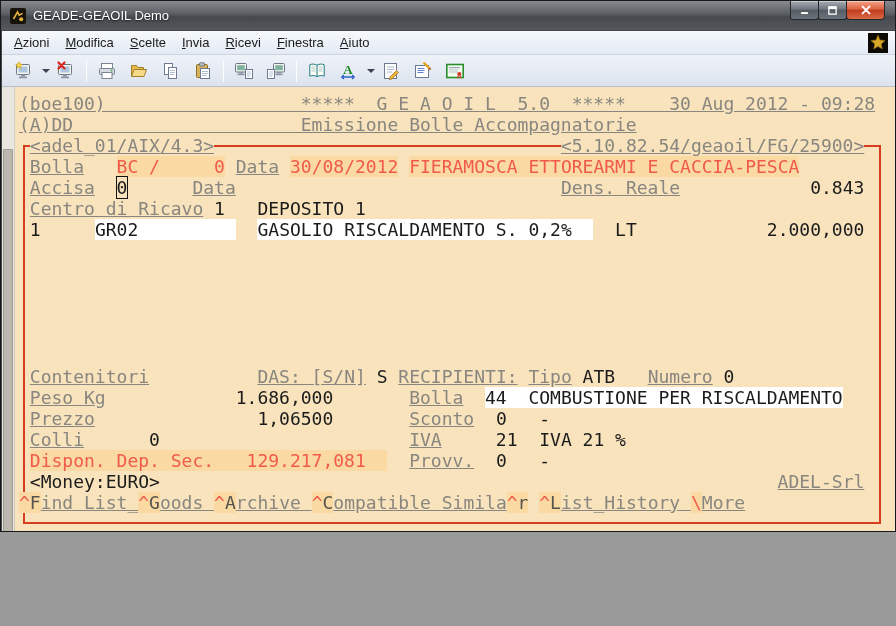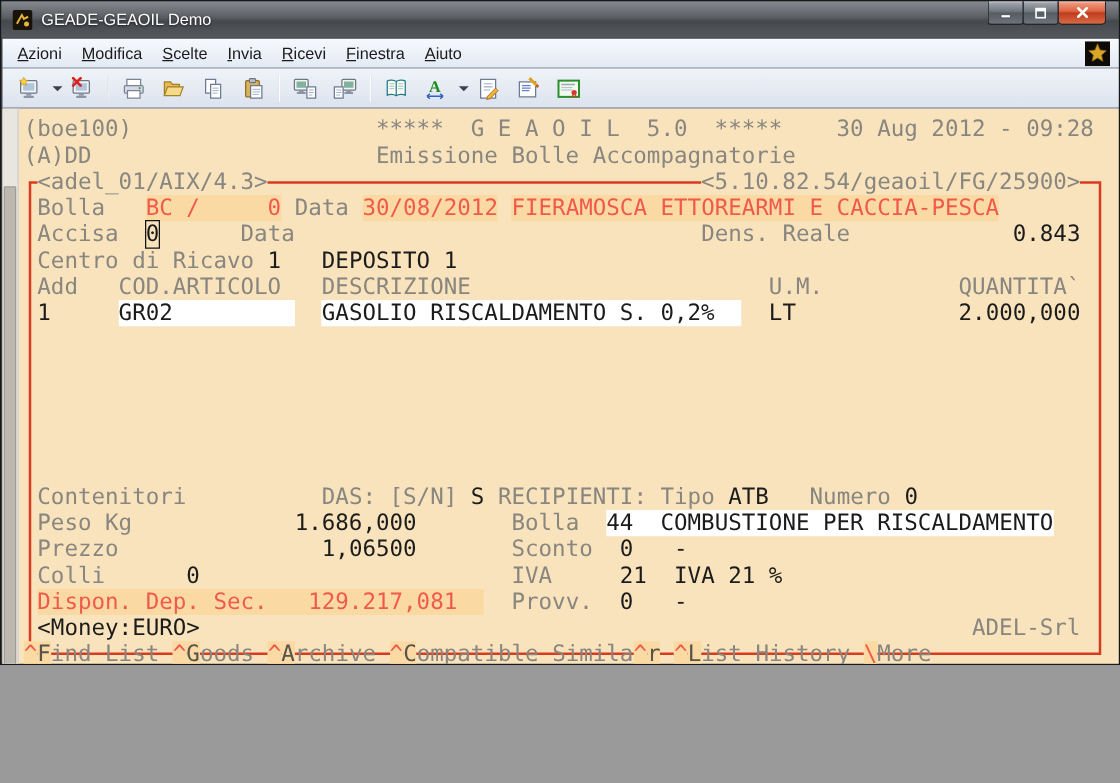--- a/index.html
+++ b/index.html
@@ -91,21 +91,21 @@
     padding:6px 0 0 4px;
     color:var(--black);
     overflow:hidden;
   }
   .red-frame{
     position:absolute; left:8px; top:58px; width:858px; height:379px;
     border:2px solid var(--frame); z-index:0;
   }
   .tl{ position:relative; z-index:1; height:21px; white-space:pre; }
   .tl span{ display:inline; }
-  .g{ color:var(--gray); }
+  .g{ color:var(--gray);text-decoration:underline; }
   .k{ color:var(--black); }
   .hl{ background:var(--hl-bg); color:var(--red); }
   .wf{ background:#ffffff; color:var(--black); }
   .mask{ background:var(--term-bg); }
   .fk{ background:var(--hl-bg); color:#55534c; }
   .r{ color:var(--red); }
   .cur{ outline:1px solid #141414; outline-offset:0; }
   
   .statusbar{
     position:absolute; left:1px; top:596px; width:894px; height:26px;
@@ -291,21 +291,20 @@
       <div class="vthumb"></div>
     </div>
     <div class="term-screen" id="term">
       <div class="red-frame"></div>
     <div class="tl"><span class="g">(boe100)                  *****  G E A O I L  5.0  *****    30 Aug 2012 - 09:28</span></div>
         <div class="tl"><span class="g">(A)DD                     Emissione Bolle Accompagnatorie</span></div>
         <div class="tl"><span class=""> </span><span class="g mask">&lt;adel_01/AIX/4.3&gt;</span><span class="">                                </span><span class="g mask">&lt;5.10.82.54/geaoil/FG/25900&gt;</span></div>
         <div class="tl"><span class=""> </span><span class="g">Bolla</span><span class="">   </span><span class="hl">BC /     0</span><span class=""> </span><span class="g">Data</span><span class=""> </span><span class="hl">30/08/2012</span><span class=""> </span><span class="hl">FIERAMOSCA ETTOREARMI E CACCIA-PESCA</span></div>
         <div class="tl"><span class=""> </span><span class="g">Accisa</span><span class="">  </span><span class="k cur">0</span><span class="">      </span><span class="g">Data</span><span class="">                              </span><span class="g">Dens. Reale</span><span class="">            </span><span class="k">0.843</span></div>
         <div class="tl"><span class=""> </span><span class="g">Centro di Ricavo</span><span class=""> </span><span class="k">1</span><span class="">   </span><span class="k">DEPOSITO 1</span></div>
-        <div class="tl"><span class=""> </span><span class="g">Add</span><span class="">   </span><span class="g">COD.ARTICOLO</span><span class="">   </span><span class="g">DESCRIZIONE</span><span class="">                      </span><span class="g">U.M.</span><span class="">          </span><span class="g">QUANTITA`</span></div>
         <div class="tl"><span class=""> </span><span class="k">1</span><span class="">     </span><span class="wf">GR02         </span><span class="">  </span><span class="wf">GASOLIO RISCALDAMENTO S. 0,2%  </span><span class="">  </span><span class="k">LT</span><span class="">            </span><span class="k">2.000,000</span></div>
         <div class="tl"></div>
         <div class="tl"></div>
         <div class="tl"></div>
         <div class="tl"></div>
         <div class="tl"></div>
         <div class="tl"></div>
         <div class="tl"><span class=""> </span><span class="g">Contenitori</span><span class="">          </span><span class="g">DAS: [S/N]</span><span class=""> </span><span class="k">S</span><span class=""> </span><span class="g">RECIPIENTI:</span><span class=""> </span><span class="g">Tipo</span><span class=""> </span><span class="k">ATB</span><span class="">   </span><span class="g">Numero</span><span class=""> </span><span class="k">0</span></div>
         <div class="tl"><span class=""> </span><span class="g">Peso Kg</span><span class="">            </span><span class="k">1.686,000</span><span class="">       </span><span class="g">Bolla</span><span class="">  </span><span class="wf">44  COMBUSTIONE PER RISCALDAMENTO</span></div>
         <div class="tl"><span class=""> </span><span class="g">Prezzo</span><span class="">               </span><span class="k">1,06500</span><span class="">       </span><span class="g">Sconto</span><span class="">  </span><span class="k">0</span><span class="">   </span><span class="k">-</span></div>

